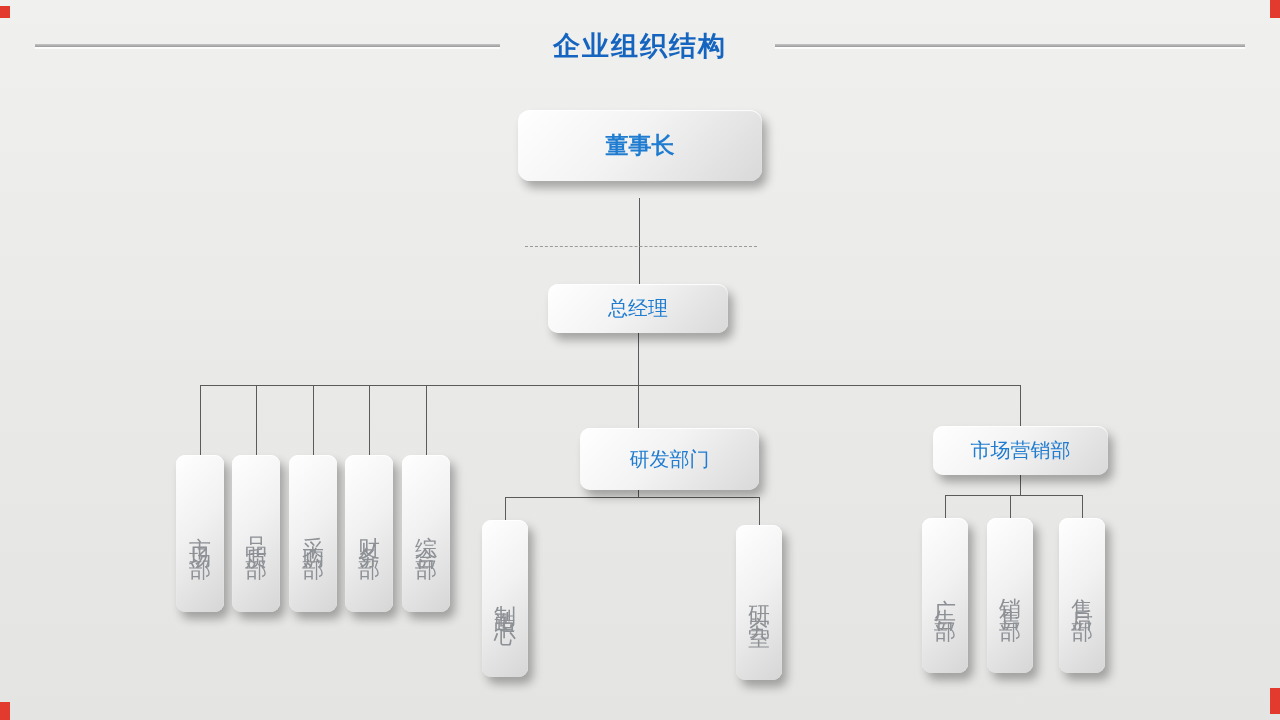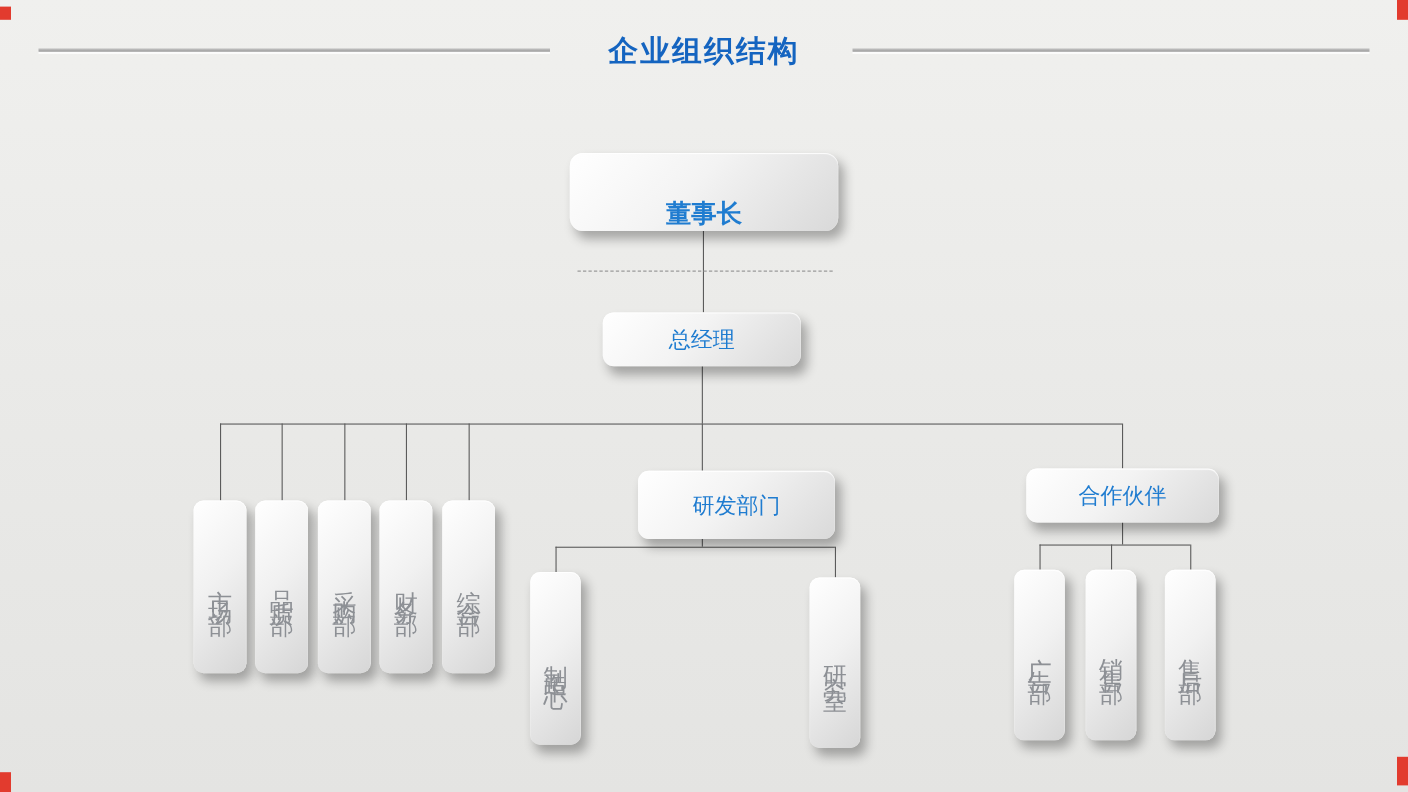--- a/index.html
+++ b/index.html
@@ -95,32 +95,32 @@
   <div class="line h" style="left:505px;top:497px;width:254px;"></div>
   <div class="line v" style="left:505px;top:497px;height:23px;"></div>
   <div class="line v" style="left:759px;top:497px;height:28px;"></div>
 
   <div class="line v" style="left:1020px;top:475px;height:20px;"></div>
   <div class="line h" style="left:945px;top:495px;width:137px;"></div>
   <div class="line v" style="left:945px;top:495px;height:23px;"></div>
   <div class="line v" style="left:1010px;top:495px;height:23px;"></div>
   <div class="line v" style="left:1082px;top:495px;height:23px;"></div>
 
-  <div class="node chair" style="left:518px;top:139px;width:244px;height:71px;align-items:flex-end;">
+  <div class="node chair" style="left:518px;top:110px;width:244px;height:71px;">
     <span>董事长</span>
   </div>
   <div class="node" style="left:548px;top:284px;width:180px;height:49px;font-family:Liberation Mono, monospace;">
     <span>总经理</span>
   </div>
 
   <div class="node" style="left:580px;top:428px;width:179px;height:62px;">
     <span>研发部门</span>
   </div>
   <div class="node" style="left:933px;top:426px;width:175px;height:49px;">
-    <span>合作伙伴</span>
+    <span>市场营销部</span>
   </div>
 
   <div class="vnode" style="left:176px;top:455px;width:48px;height:157px;">
     <span>市场部</span>
   </div>
   <div class="vnode" style="left:232px;top:455px;width:48px;height:157px;">
     <span>品质部</span>
   </div>
   <div class="vnode" style="left:289px;top:455px;width:48px;height:157px;">
     <span>采购部</span>

